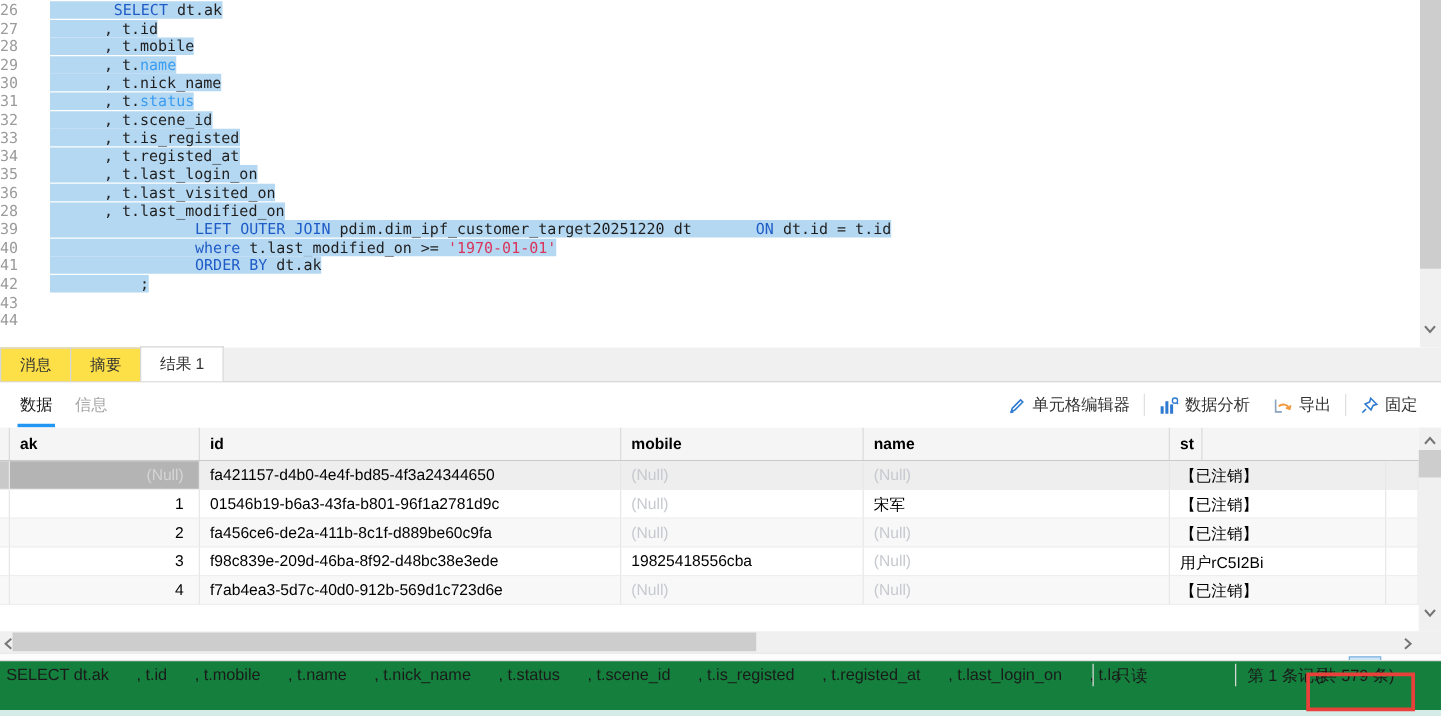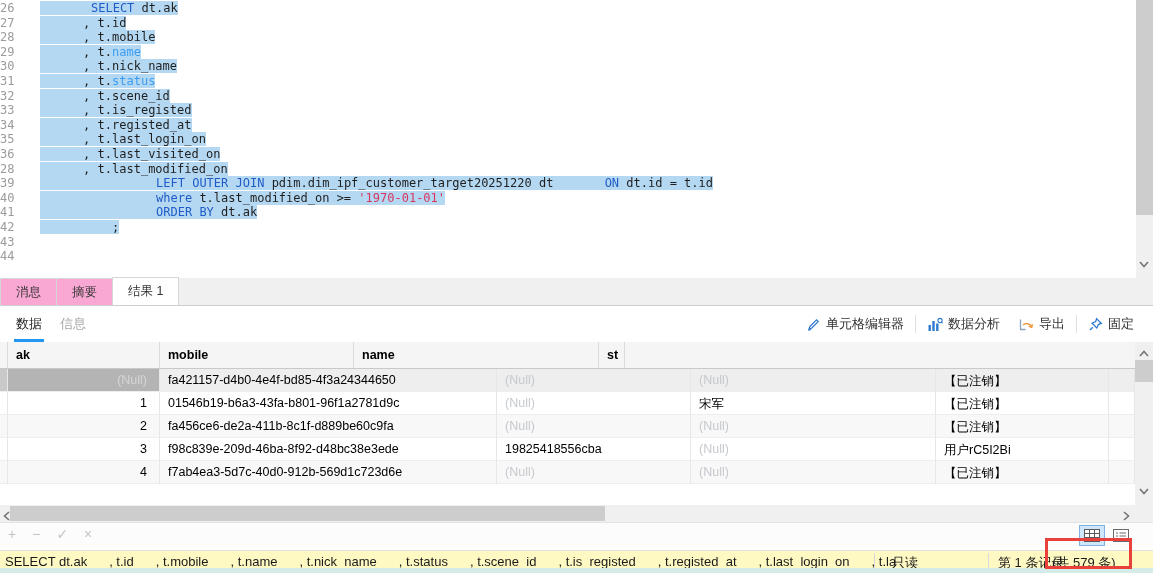--- a/index.html
+++ b/index.html
@@ -19,21 +19,21 @@
   .line-text.sel { background:#b5d8f2; }
   .tk-t { color:#1f1f1f; } .tk-kw { color:#1f5cc8;margin-left:44px; } .tk-fn { color:#3a9df2; } .tk-str { color:#d8365d; }
   #editor-vsb { position:absolute; right:0; top:0; width:17px; height:278px; background:#f0f0f0; }
   #editor-vsb .thumb { position:absolute; left:0; top:0; width:17px; height:215px; background:#cdcdcd; }
   #editor-vsb .arr { position:absolute; left:2px; bottom:4px; }
 
   
   #tabstrip { position:absolute; left:0; top:278px; width:1153px; height:28px; background:#f0f0f0;
               border-bottom:1px solid #cfcfcf; display:flex; align-items:flex-end; }
   .tab { height:27px; line-height:26px; padding:0 15px; font-size:12.5px; color:#333;
-         border:1px solid #d6d6d6; border-bottom:none; background:#f9a8d4; margin-right:-1px; cursor:default; }
+         border:1px solid #d6d6d6; border-bottom:none; background:#fde047; margin-right:-1px; cursor:default; }
   .tab.active { background:#fff; height:28px; line-height:27px; position:relative; z-index:2; }
 
   
   #subbar { position:absolute; left:0; top:306px; width:1153px; height:36px; background:#fff; }
   .subtab { display:inline-block; margin-left:14px; margin-top:9px; padding:0 2px 6px 2px; font-size:13px; color:#1a1a1a; }
   .subtab.active { border-bottom:3px solid #2196f3; font-weight:400; }
   .subtab.inactive { color:#a6a6a6; }
   #grid-toolbar { position:absolute; right:10px; top:0; height:36px; display:flex; align-items:center; }
   .tb-btn { display:flex; align-items:center; gap:5px; font-size:13px; color:#333; padding:0 9px; height:22px; }
   .tb-btn svg { display:block; }
@@ -66,21 +66,21 @@
   #hsb .arr-r { position:absolute; left:1120px; top:3px; }
 
   
   #editrow { position:absolute; left:0; top:522px; width:1153px; height:24px; background:#fcfcfc; border-top:1px solid #e3e3e3; }
   #edit-icons { display:flex; gap:16px; padding:3px 0 0 8px; font-size:14px; color:#c3c3c3; }
   #view-icons { position:absolute; right:22px; top:2px; display:flex; gap:6px; align-items:center; }
   .view-grid { background:#cfe6f8; border:1px solid #7fb2e0; padding:3px 4px; line-height:0; }
   .view-form { padding:3px 2px; line-height:0; }
 
   
-  #statusrow { position:absolute; left:0; top:550px; width:1153px; height:22px; background:#fef9c3; border-top:1px solid #e0e0e0; overflow:hidden; }
+  #statusrow { position:absolute; left:0; top:528px; width:1153px; height:40px; background:#15803d; border-top:1px solid #e0e0e0; overflow:hidden; }
   #sql-frags { position:absolute; left:5px; top:3px; display:flex; gap:22px; font-size:13px; color:#1a1a1a; white-space:nowrap; }
   .sb-div { position:absolute; top:2px; width:1px; height:18px; background:#d9d9d9; }
   .sb-item { position:absolute; top:3px; font-size:13px; color:#1a1a1a; white-space:nowrap; }
   #teal-strip { position:absolute; left:0; top:568px; width:1153px; height:5px; background:#d5ebe8; }
 
   
   #red-box { position:absolute; left:1045px; top:538px; width:87px; height:31px; border:3px solid #e8403a; z-index:50; }
 </style>
 </head>
 <body>
@@ -171,20 +171,21 @@
           </span>
           <span>固定</span>
         </div>
       </div>
   </div>
 
   <div id="grid">
       <div class="hdr-row">
         <div class="hdr-gutter"></div>
         <div class="hdr-cell" style="width: 152px;">ak</div>
+        <div class="hdr-cell" style="width: 337px;">id</div>
         <div class="hdr-cell" style="width: 194px;">mobile</div>
         <div class="hdr-cell" style="width: 245px;">name</div>
         <div class="hdr-cell" style="width: 26px;">st</div>
       </div>
       <div class="grid-row stripe selected">
         <div class="row-gutter"></div>
         <div class="cell num null sel-ak" style="width: 152px;">(Null)</div>
         <div class="cell" style="width: 337px;">fa421157-d4b0-4e4f-bd85-4f3a24344650</div>
         <div class="cell null" style="width: 194px;">(Null)</div>
         <div class="cell null" style="width: 245px;">(Null)</div>

